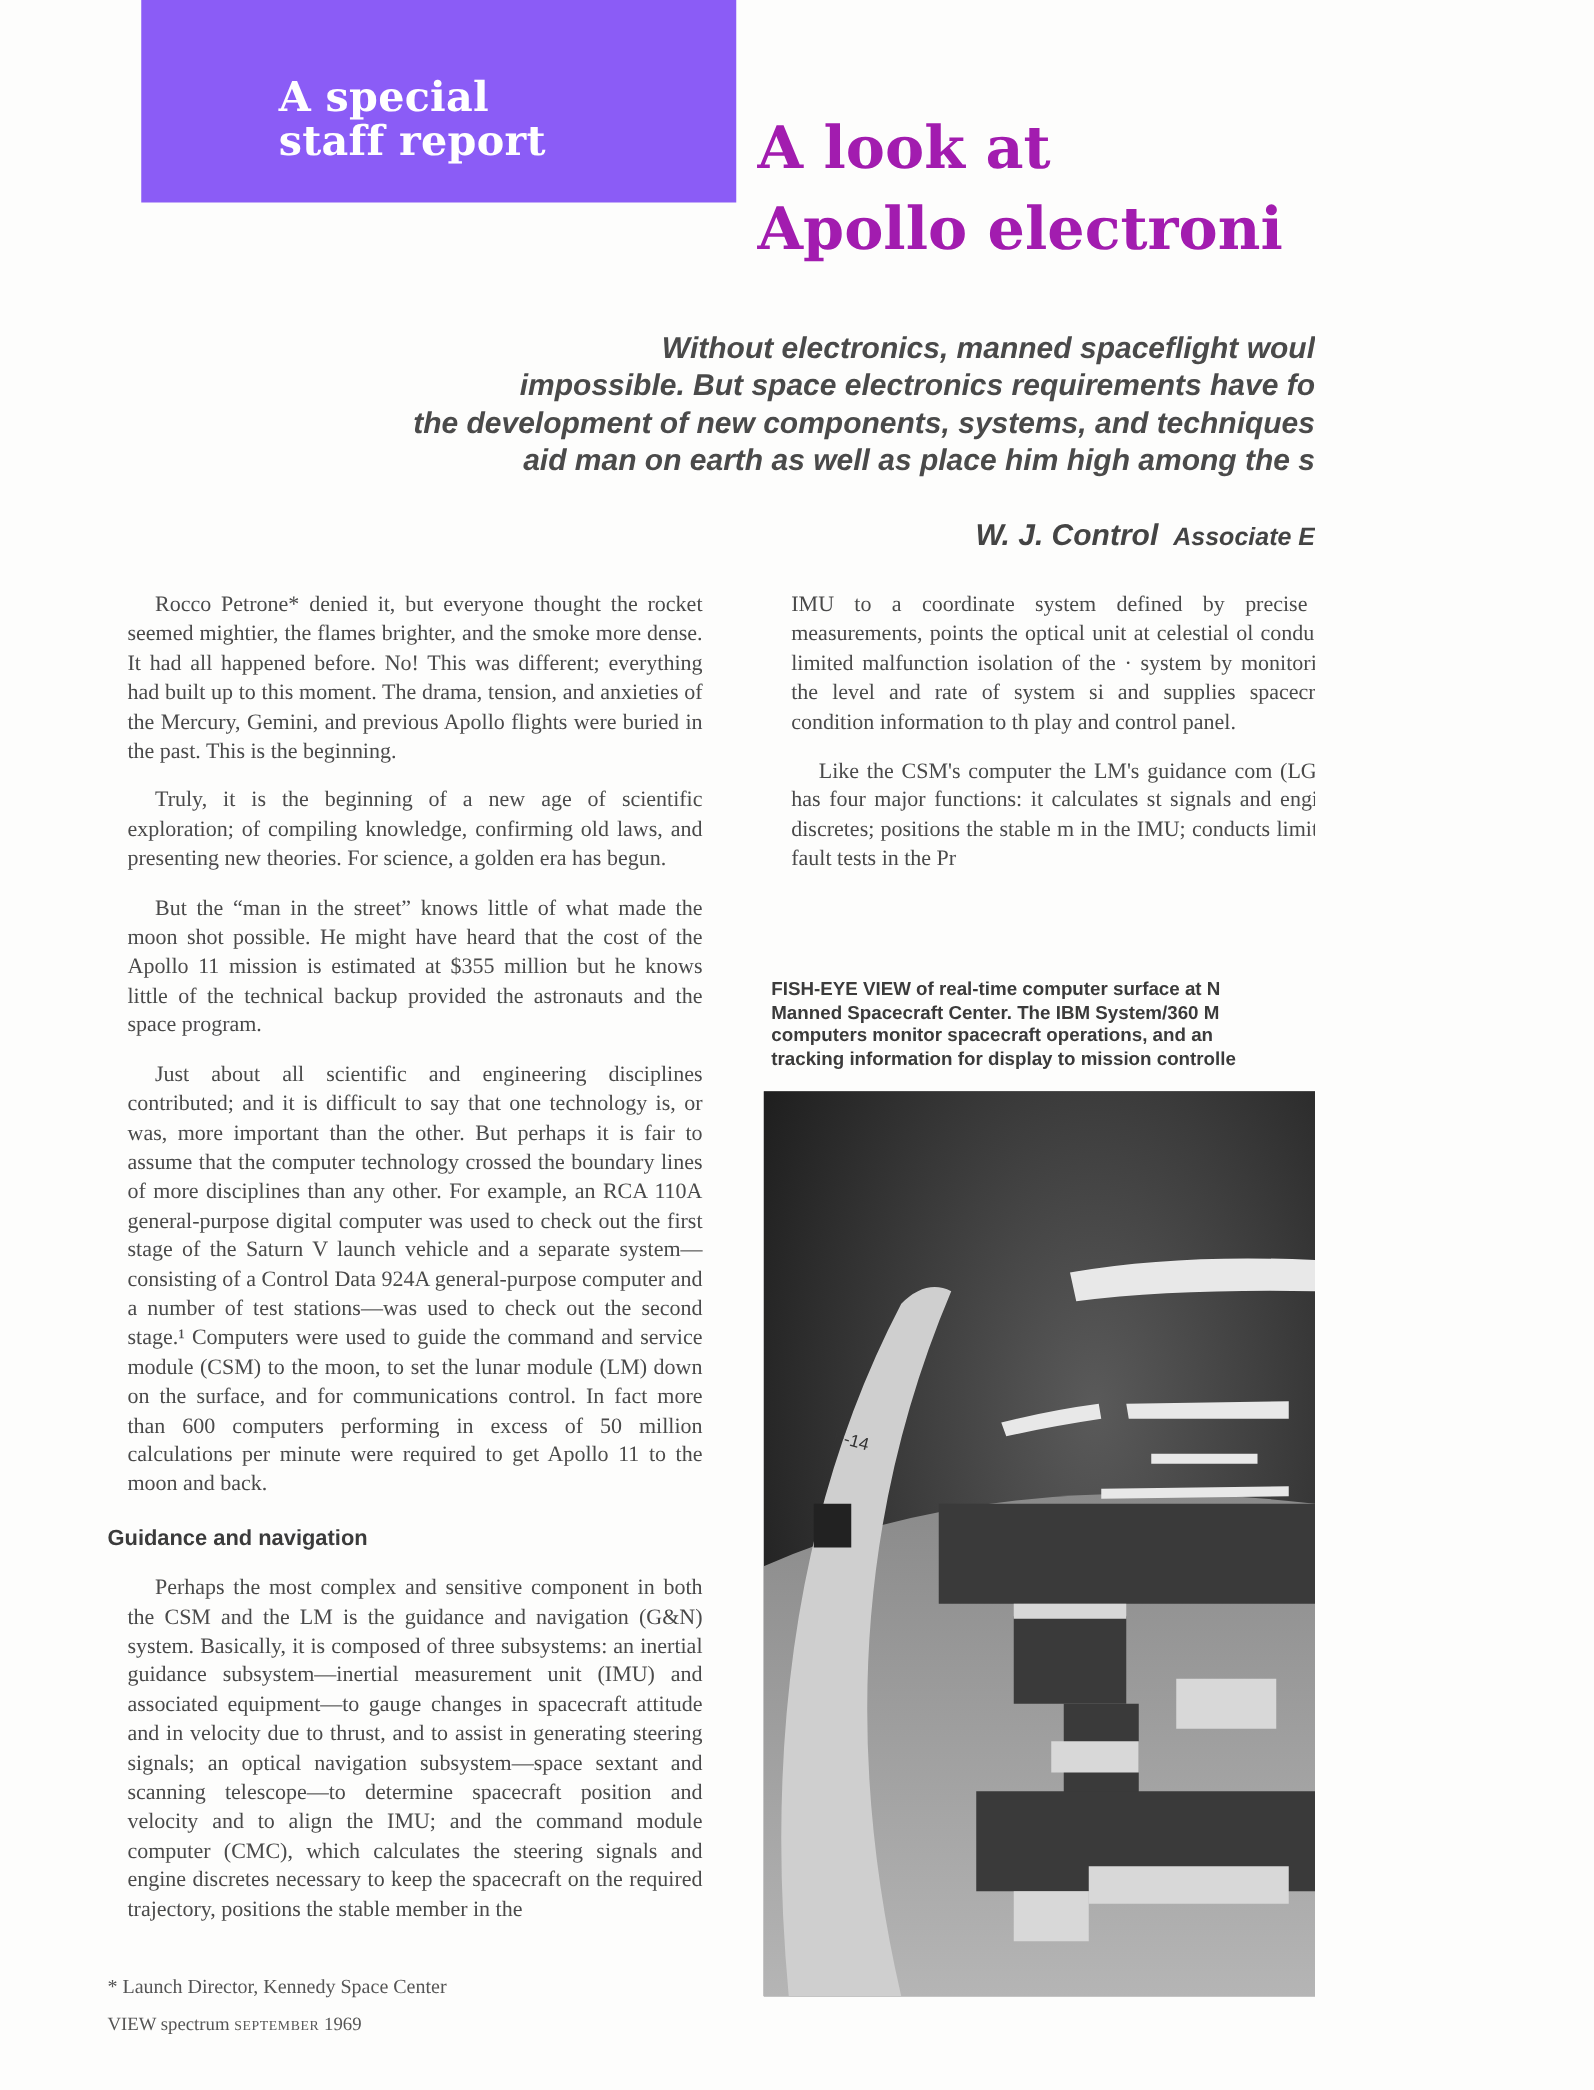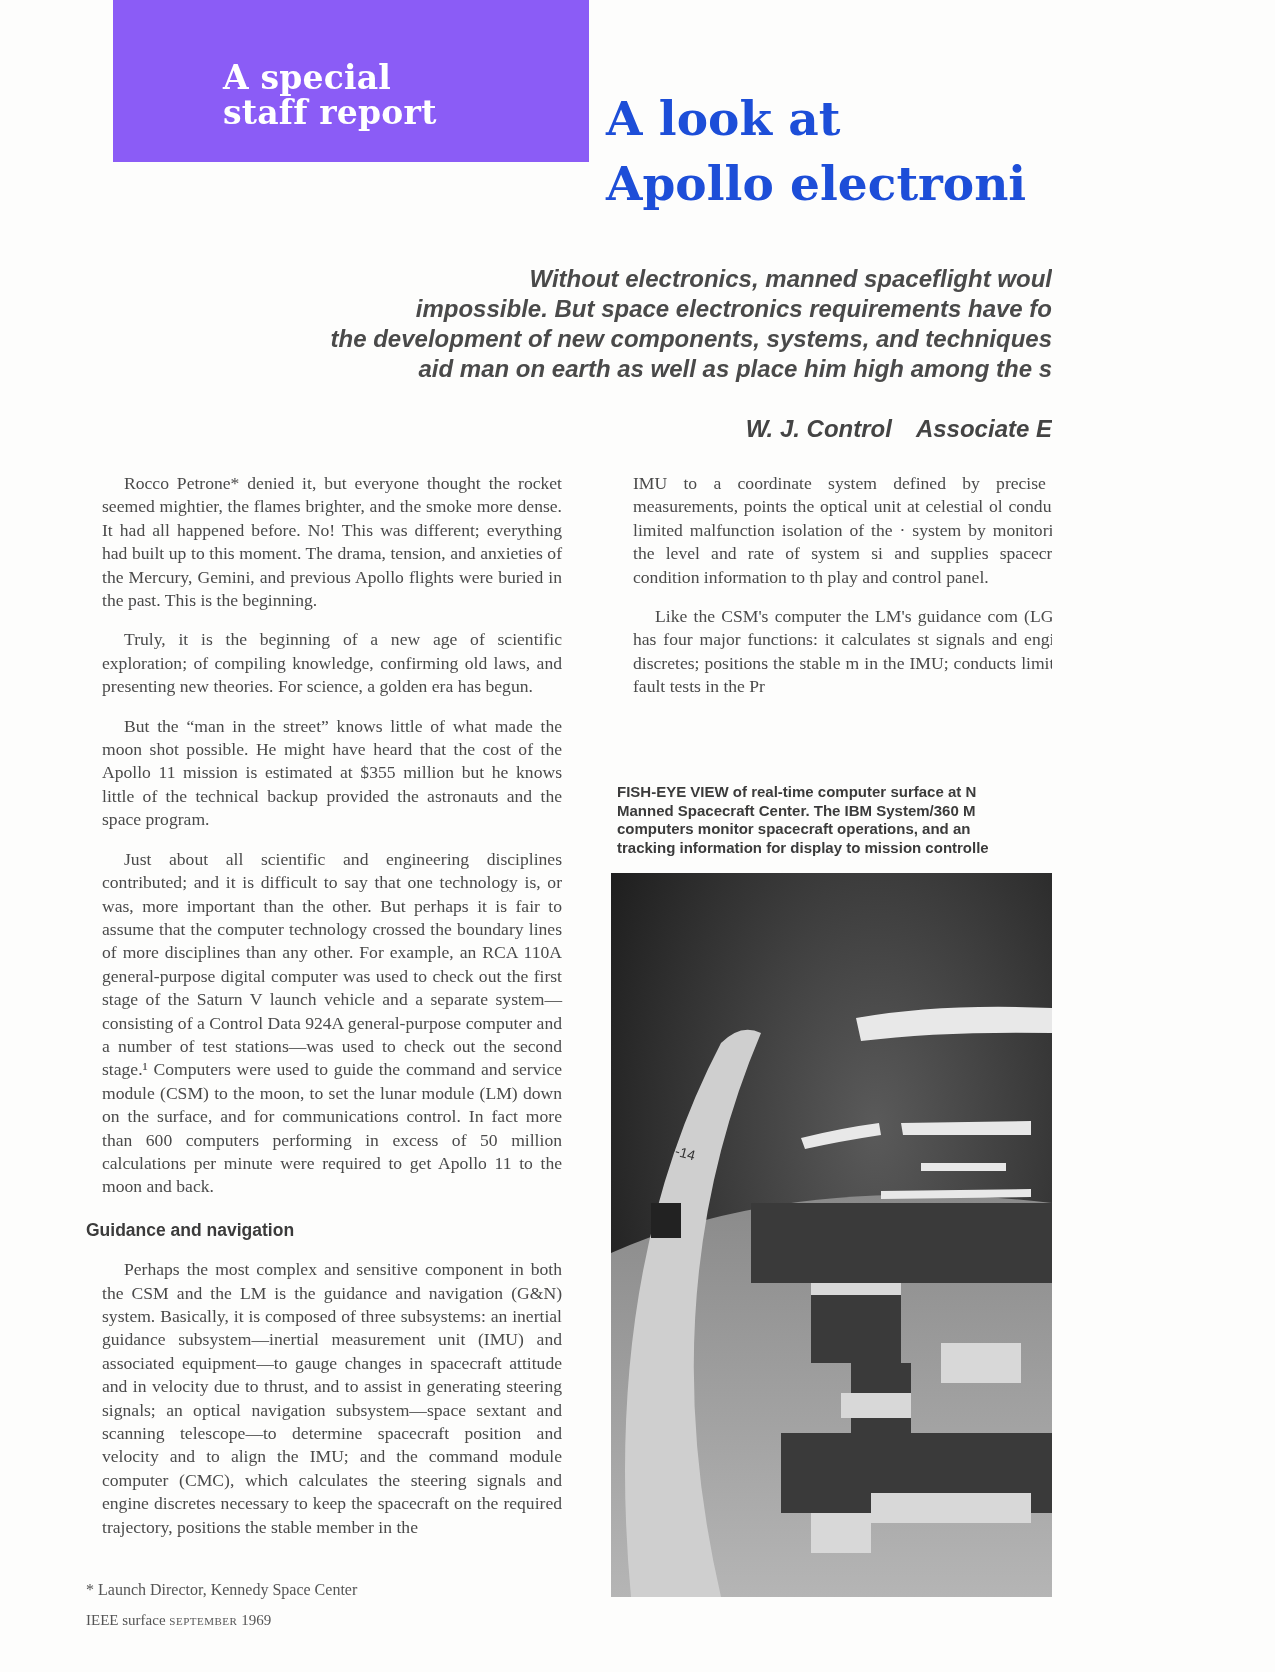--- a/index.html
+++ b/index.html
@@ -5,29 +5,29 @@
   html, body { margin: 0; padding: 0; background: #ffffff; }
   body { width: 1275px; height: 1672px; position: relative; overflow: hidden; }
   .page { position: absolute; left: 0; top: 0; width: 1275px; height: 1672px; background: #fdfdfc; }
   .clip { position: absolute; left: 0; top: 0; width: 1052px; height: 1672px; overflow: hidden; }
 
   .banner { position: absolute; left: 113px; top: 0; width: 476px; height: 162px; background: #8b5cf6; }
   .banner-text { position: absolute; left: 110px; top: 60px; font-family: "DejaVu Serif", serif; font-weight: bold;
     color: #ffffff; font-size: 33px; line-height: 35px; letter-spacing: 0.2px; }
 
   .title { position: absolute; left: 606px; top: 86px; font-family: "DejaVu Serif", serif; font-weight: bold;
-    color: #1d4ed8; font-size: 47px; line-height: 65px; white-space: nowrap; }
+    color: #a21caf; font-size: 47px; line-height: 65px; white-space: nowrap; }
 
   .deck { position: absolute; right: 0; top: 264px; width: 800px; text-align: right; font-family: "Liberation Sans", sans-serif;
     font-style: italic; font-weight: bold; color: #4a4a4a; font-size: 24px; line-height: 30px; white-space: nowrap; }
   .deck div { padding-right: 0px; }
 
   .byline { position: absolute; right: 0; top: 415px; font-family: "Liberation Sans", sans-serif; font-style: italic; white-space: nowrap; color: #444; }
   .byline .name { font-weight: bold; font-size: 24px; }
-  .byline .role { font-weight: bold; font-size: 24px; margin-left: 24px; }
+  .byline .role { font-weight: bold; font-size: 20px; margin-left: 12px; }
 
   .col { position: absolute; font-family: "Liberation Serif", serif; color: #4a4a4a; font-size: 17.6px; line-height: 23.4px; text-align: justify; }
   .col-left { left: 86px; top: 456px; width: 492px; }
   .col-right { left: 617px; top: 456px; width: 470px; }
   .col p { margin: 16px; text-indent: 22px; }
   .col p.noindent { text-indent: 0; }
   .subhead { font-family: "Liberation Sans", sans-serif; font-weight: bold; color: #3b3b3b; font-size: 17.5px; margin: 20px 0 2px 0; text-indent: 0; text-align: left; }
 
   .footnote { position: absolute; left: 86px; top: 1558px; font-family: "Liberation Serif", serif; color: #555; font-size: 16px; white-space: nowrap; margin-top: 23px; }
   .folio { position: absolute; left: 86px; top: 1612px; font-family: "Liberation Serif", serif; color: #555; font-size: 15px; white-space: nowrap; }
@@ -127,19 +127,19 @@
           <rect x="230" y="520" width="70" height="25"></rect>
           <rect x="260" y="620" width="160" height="30"></rect>
           <rect x="200" y="640" width="60" height="40"></rect>
         </g>
       </svg>
     </div>
 
     <div class="footnote">* Launch Director, Kennedy Space Center</div>
 
     <div class="folio">
-      <span>IEEE surface</span>
+      <span>VIEW spectrum</span>
       <span class="sc">SEPTEMBER</span>
       <span>1969</span>
     </div>
 
   </div>
 </div>
 
 </body></html>

